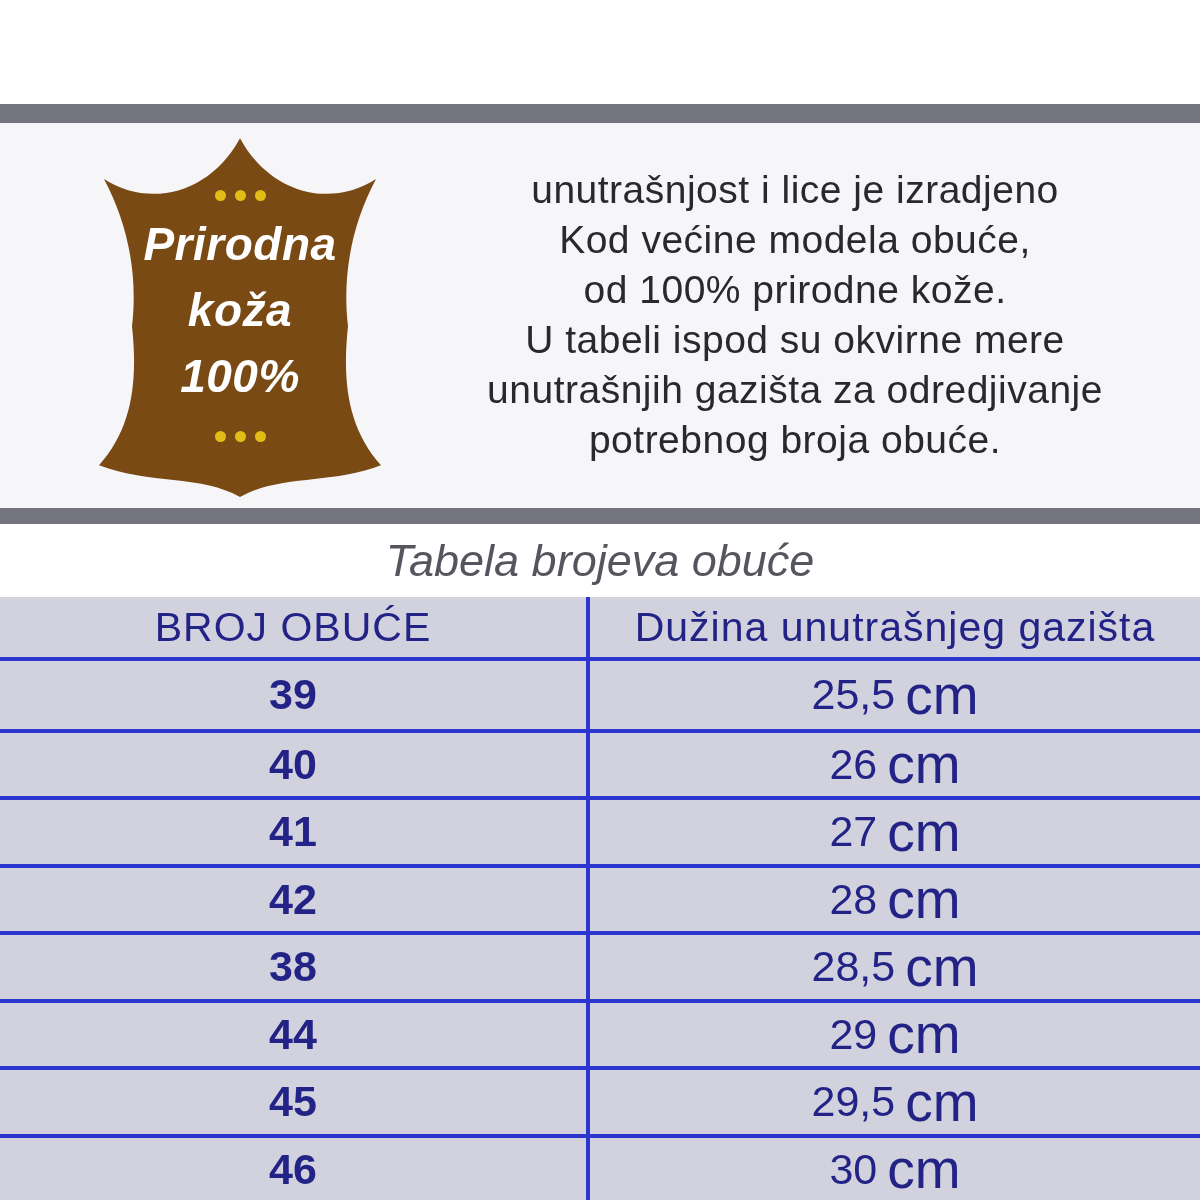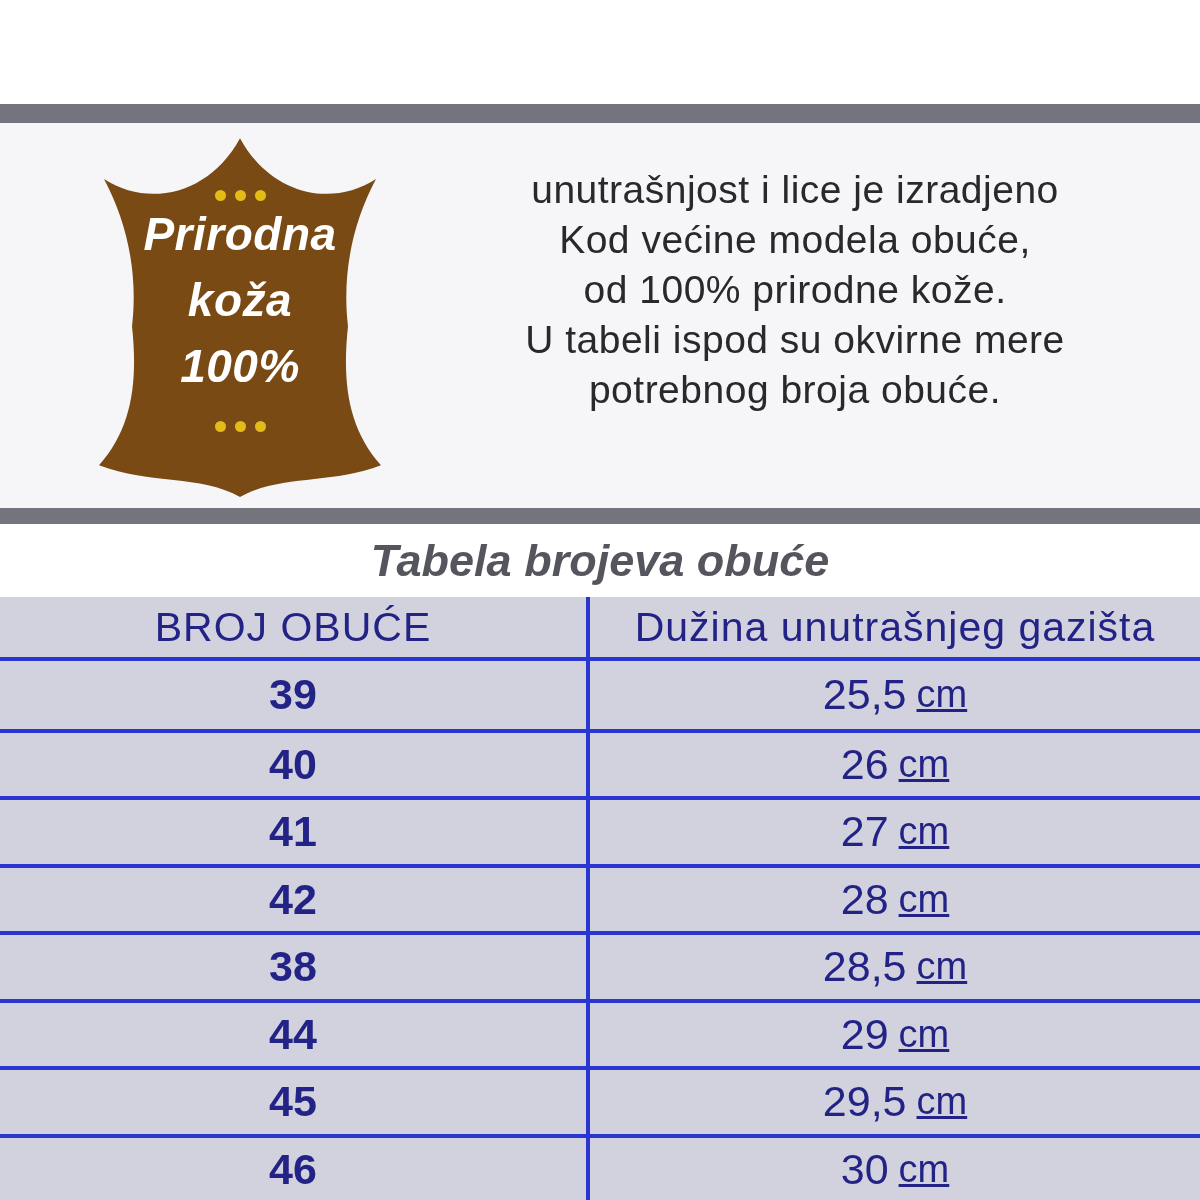--- a/index.html
+++ b/index.html
@@ -37,20 +37,21 @@
   .badge svg { position: absolute; left: 0; top: 0; width: 100%; height: 100%; }
   .badge-content {
     position: absolute; left: 0; top: 0;
     width: 100%; height: 100%;
     display: flex; flex-direction: column; align-items: center;
     padding-top: 58px;
   }
   .dots { display: flex; gap: 9px; }
   .dot { width: 11px; height: 11px; border-radius: 50%; background: #e3bc17; }
   .badge-text {
+    margin-top: 10px;
     text-align: center;
     color: #ffffff;
     font-size: 46px;
     font-weight: 700;
     font-style: italic;
     line-height: 66px;
     letter-spacing: 0.5px;
   }
   .dots.bottom { margin-top: 22px; }
 
@@ -66,21 +67,21 @@
   }
 
   
   .table-title {
     position: absolute;
     top: 524px; left: 0;
     width: 1200px; height: 73px;
     display: flex; align-items: center; justify-content: center;
     color: #55555e;
     font-size: 45px;
-    font-weight: 700;
+    font-weight: 400;
     font-style: italic;
     background: #ffffff;
   }
 
   
   .size-table {
     position: absolute;
     top: 597px; left: 0;
     width: 1200px;
   }
@@ -96,21 +97,21 @@
   .tcell {
     display: flex; align-items: center; justify-content: center;
     color: #232387;
   }
   .tcell.left  { width: 590px; border-right: 4px solid #2a36cf; }
   .tcell.right { flex: 1; }
 
   .trow.header .tcell { font-size: 41px; letter-spacing: 1px; }
   .trow.data .tcell.left { font-size: 43px; font-weight: 700; }
   .value { font-size: 43px; font-weight: 400; }
-  .unit  { font-size: 38px; font-weight: 400; margin-left: 10px; text-decoration: underline; }
+  .unit  { font-size: 55px; font-weight: 400; margin-left: 10px; }
 </style>
 </head>
 <body>
 
 <div class="page">
 
   <div class="bar top"></div>
 
   <div class="panel">
 
@@ -145,20 +146,21 @@
           <span class="dot"></span>
         </div>
       </div>
     </div>
 
     <div class="intro">
       <div>unutrašnjost i lice je izradjeno</div>
       <div>Kod većine modela obuće,</div>
       <div>od 100% prirodne kože.</div>
       <div>U tabeli ispod su okvirne mere</div>
+      <div>unutrašnjih gazišta za odredjivanje</div>
       <div>potrebnog broja obuće.</div>
     </div>
 
   </div>
 
   <div class="bar mid"></div>
 
   <div class="table-title">Tabela brojeva obuće</div>
 
   <div class="size-table">

